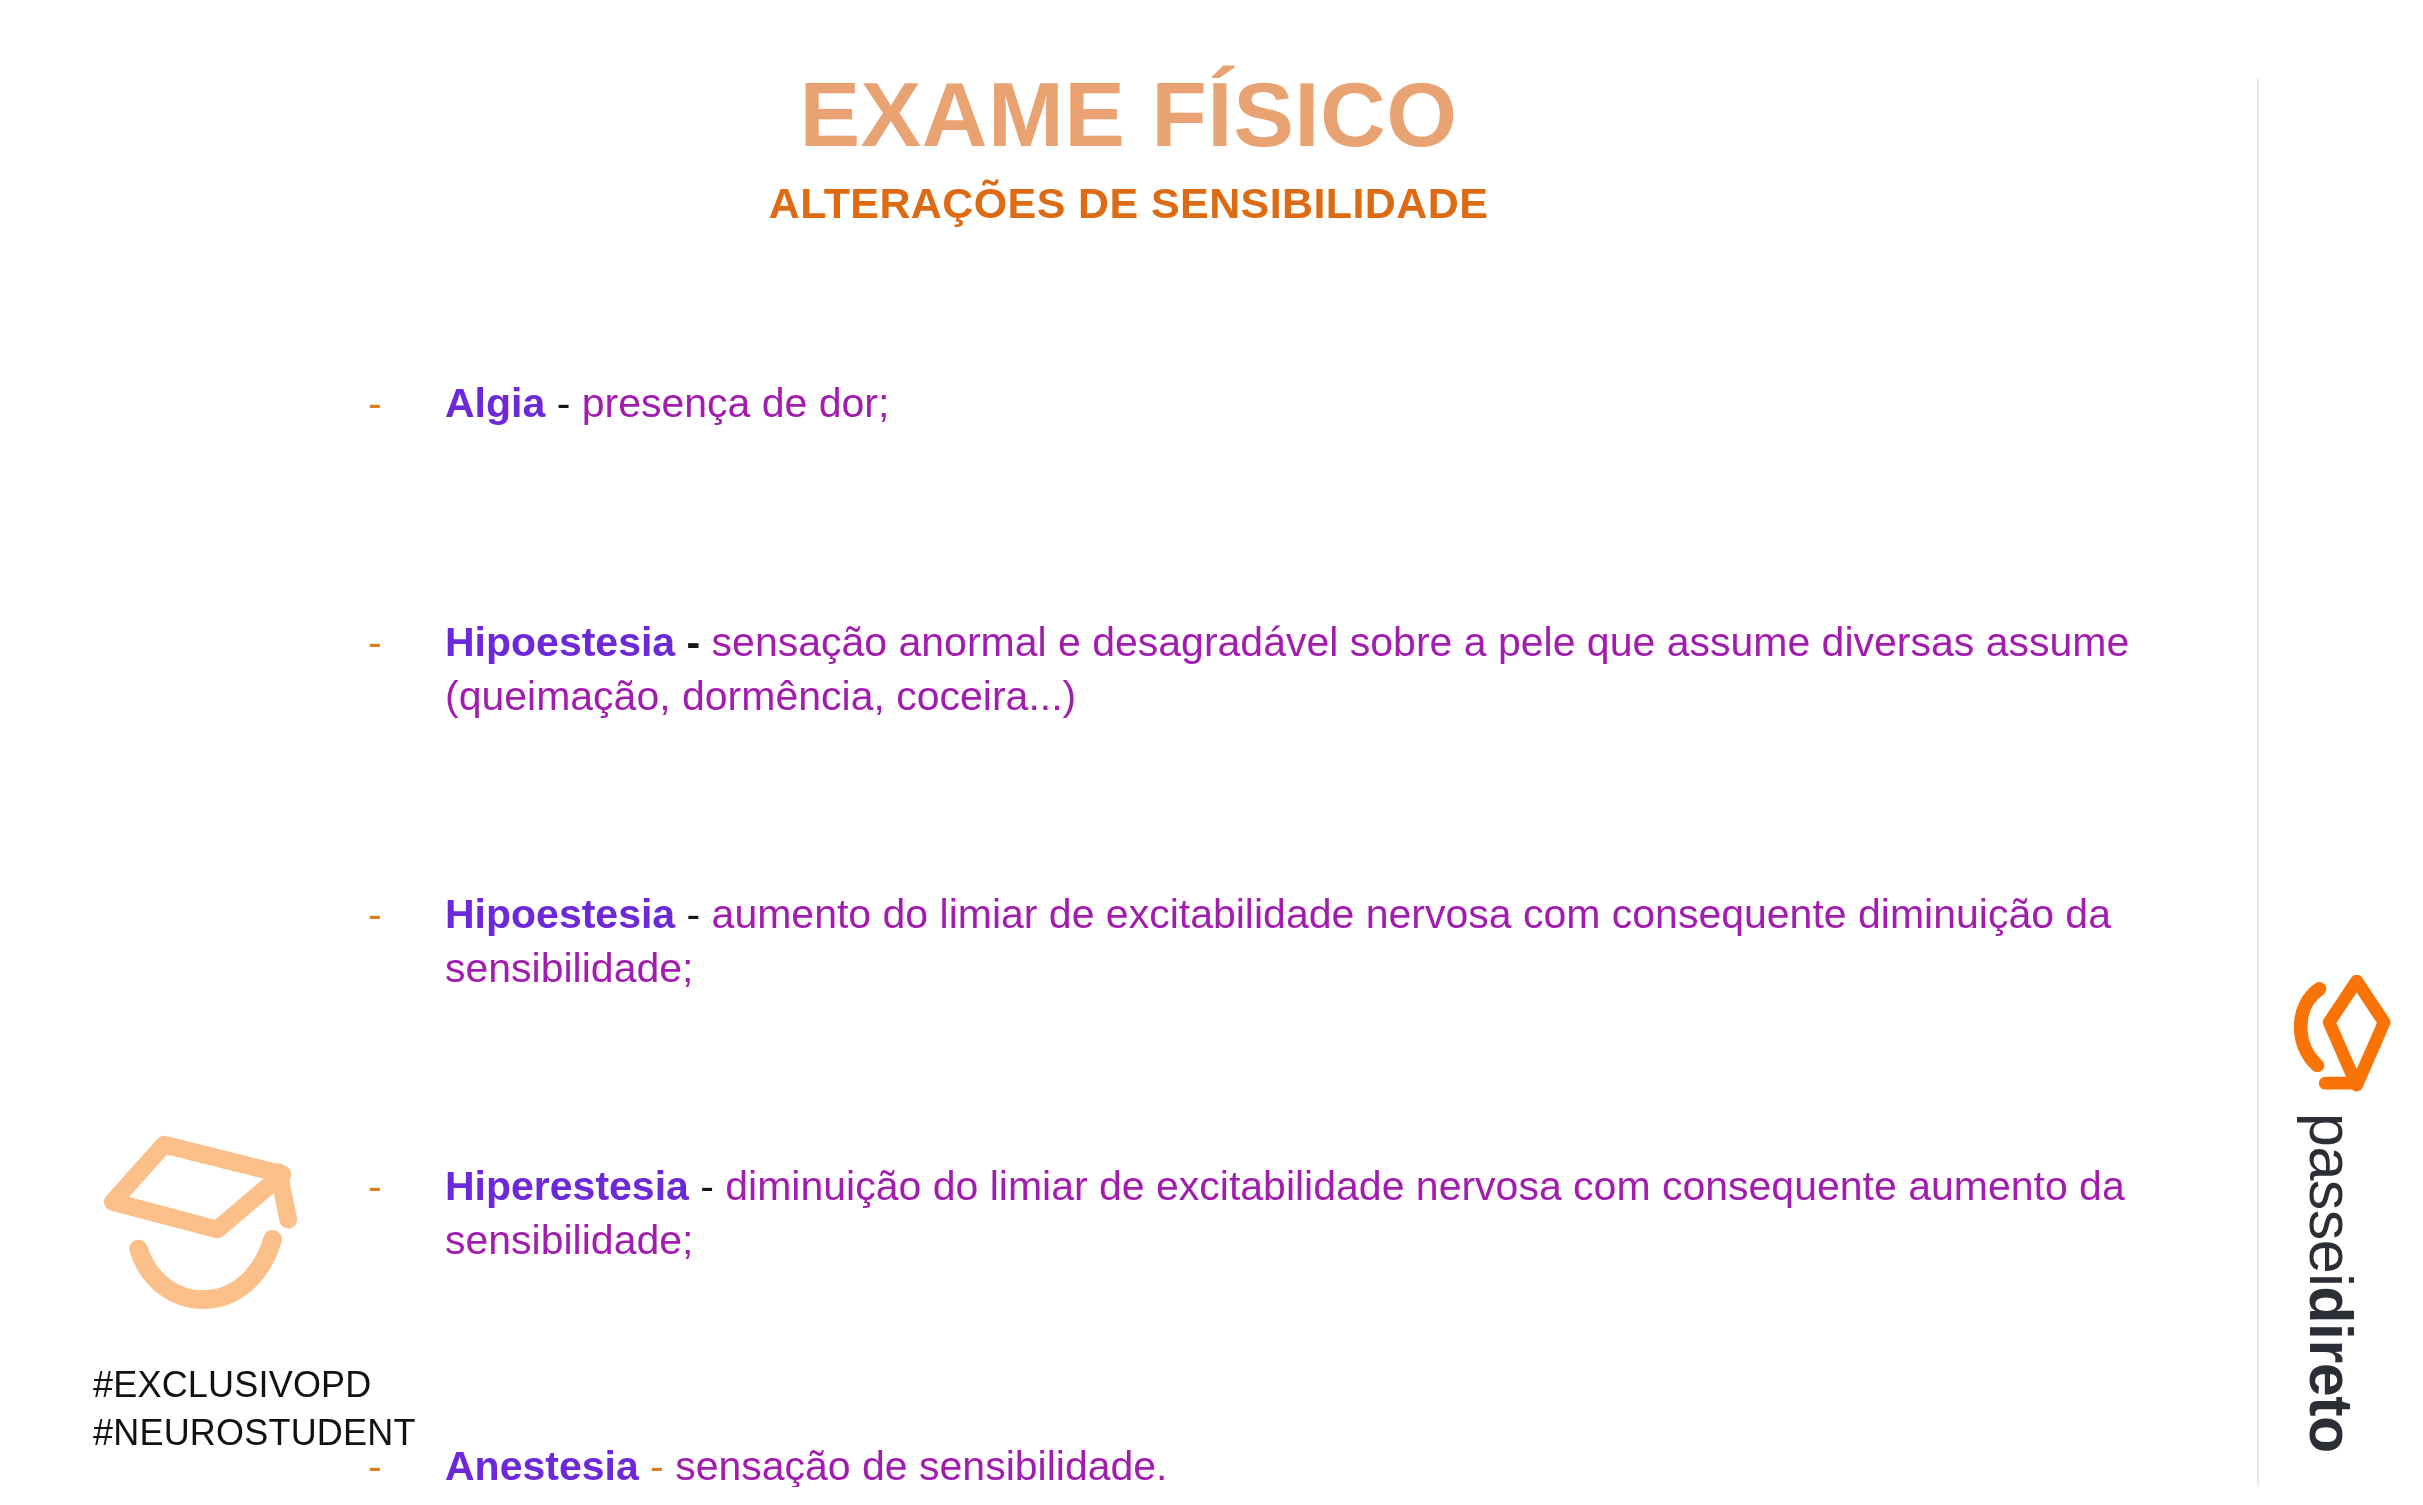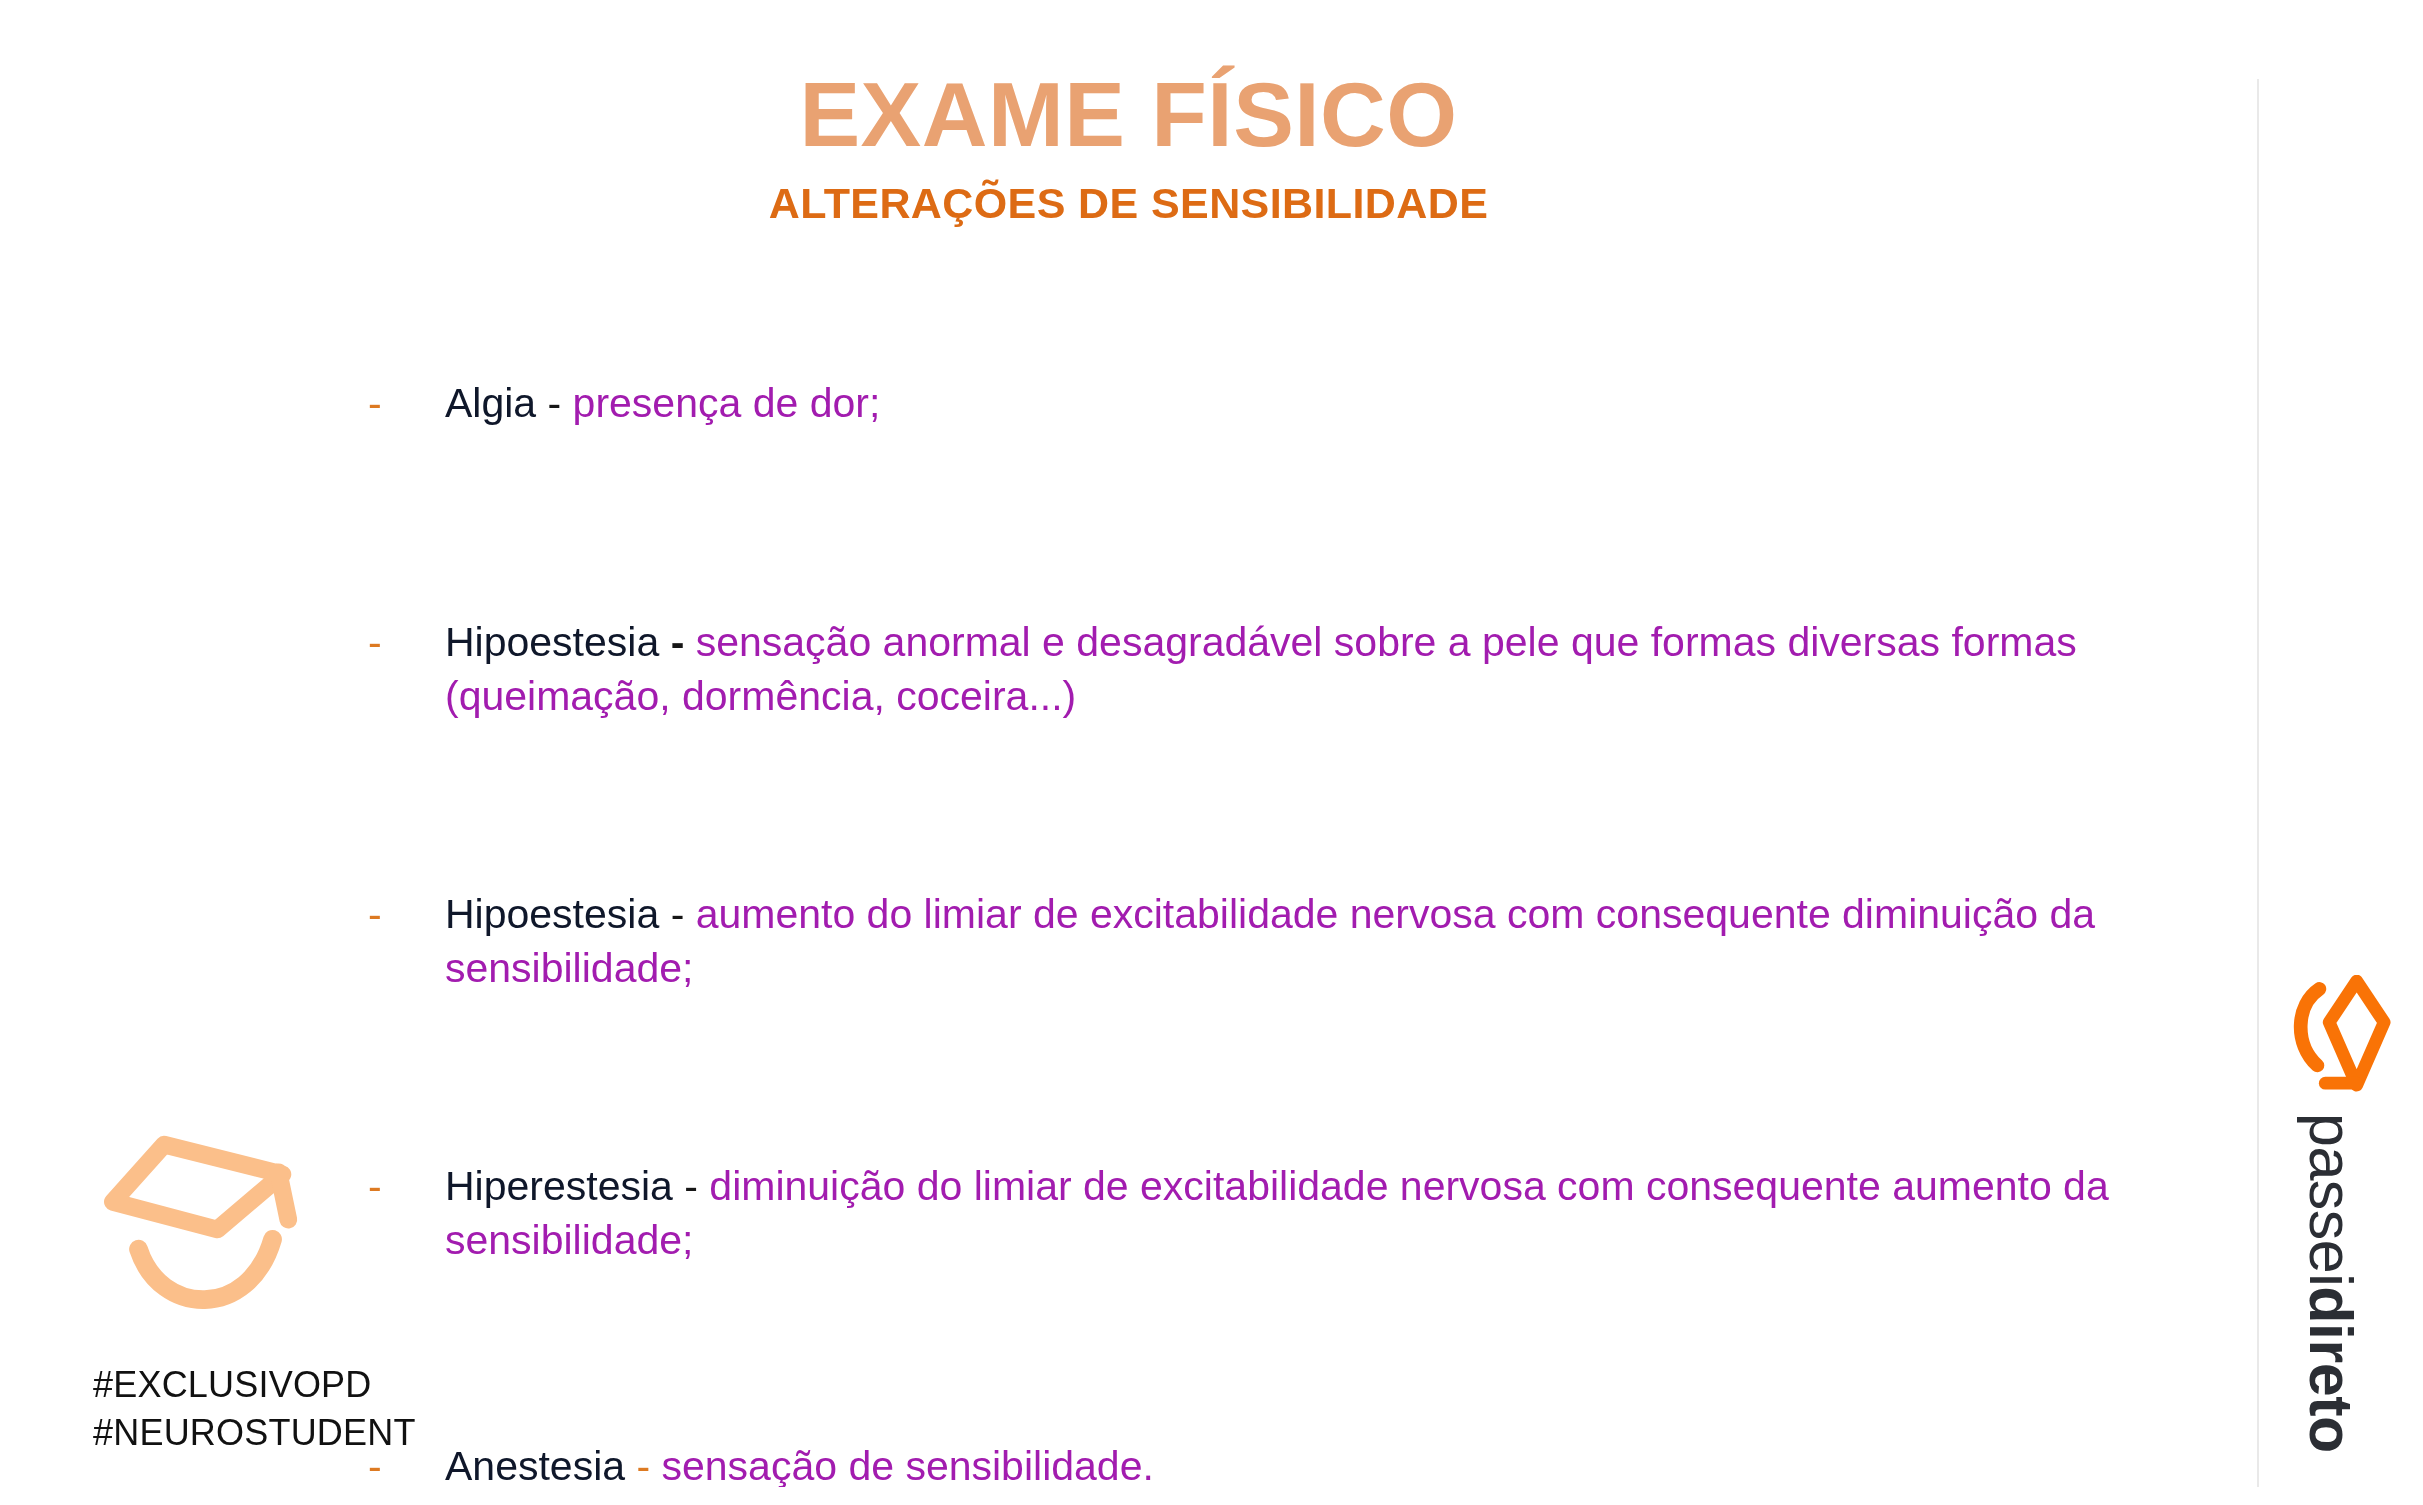--- a/index.html
+++ b/index.html
@@ -78,22 +78,22 @@
   .bullet-dash {
     position: absolute;
     left: 3.9px;
     top: 0;
     color: #dd7a22;
     font-size: 41px;
     line-height: 1.33;
     font-weight: normal;
   }
   .term {
-    color: #0f172a;
-    font-weight: normal;
+    color: #6d28d9;
+    font-weight: bold;
     margin-top: 36px;
   }
   .sep-plain   { color: #161616; font-weight: normal; }
   .sep-bold    { color: #161616; font-weight: bold; }
   .sep-orange  { color: #dd7a22; font-weight: normal; }
   .desc        { color: #a21caf; font-weight: normal; }
 
   
   .gap-1 { height: 102px; }
   .gap-2 { height: 81px; }
@@ -175,21 +175,21 @@
   </div>
 
   <div class="bullet-list">
 
     <p class="bullet-row">
       <span class="bullet-dash">-</span><span class="term">Algia</span><span class="sep-plain"> - </span><span class="desc">presença de dor;</span>
     </p>
     <div class="gap-1"></div>
 
     <p class="bullet-row">
-      <span class="bullet-dash">-</span><span class="term">Hipoestesia</span><span class="sep-bold"> - </span><span class="desc">sensação anormal e desagradável sobre a pele que formas diversas formas (queimação, dormência, coceira...)</span>
+      <span class="bullet-dash">-</span><span class="term">Hipoestesia</span><span class="sep-bold"> - </span><span class="desc">sensação anormal e desagradável sobre a pele que assume diversas assume (queimação, dormência, coceira...)</span>
     </p>
     <div class="gap-2"></div>
 
     <p class="bullet-row">
       <span class="bullet-dash">-</span><span class="term">Hipoestesia</span><span class="sep-plain"> - </span><span class="desc">aumento do limiar de excitabilidade nervosa com consequente diminuição da sensibilidade;</span>
     </p>
     <div class="gap-3"></div>
 
     <p class="bullet-row">
       <span class="bullet-dash">-</span><span class="term">Hiperestesia</span><span class="sep-plain"> - </span><span class="desc">diminuição do limiar de excitabilidade nervosa com consequente aumento da sensibilidade;</span>

